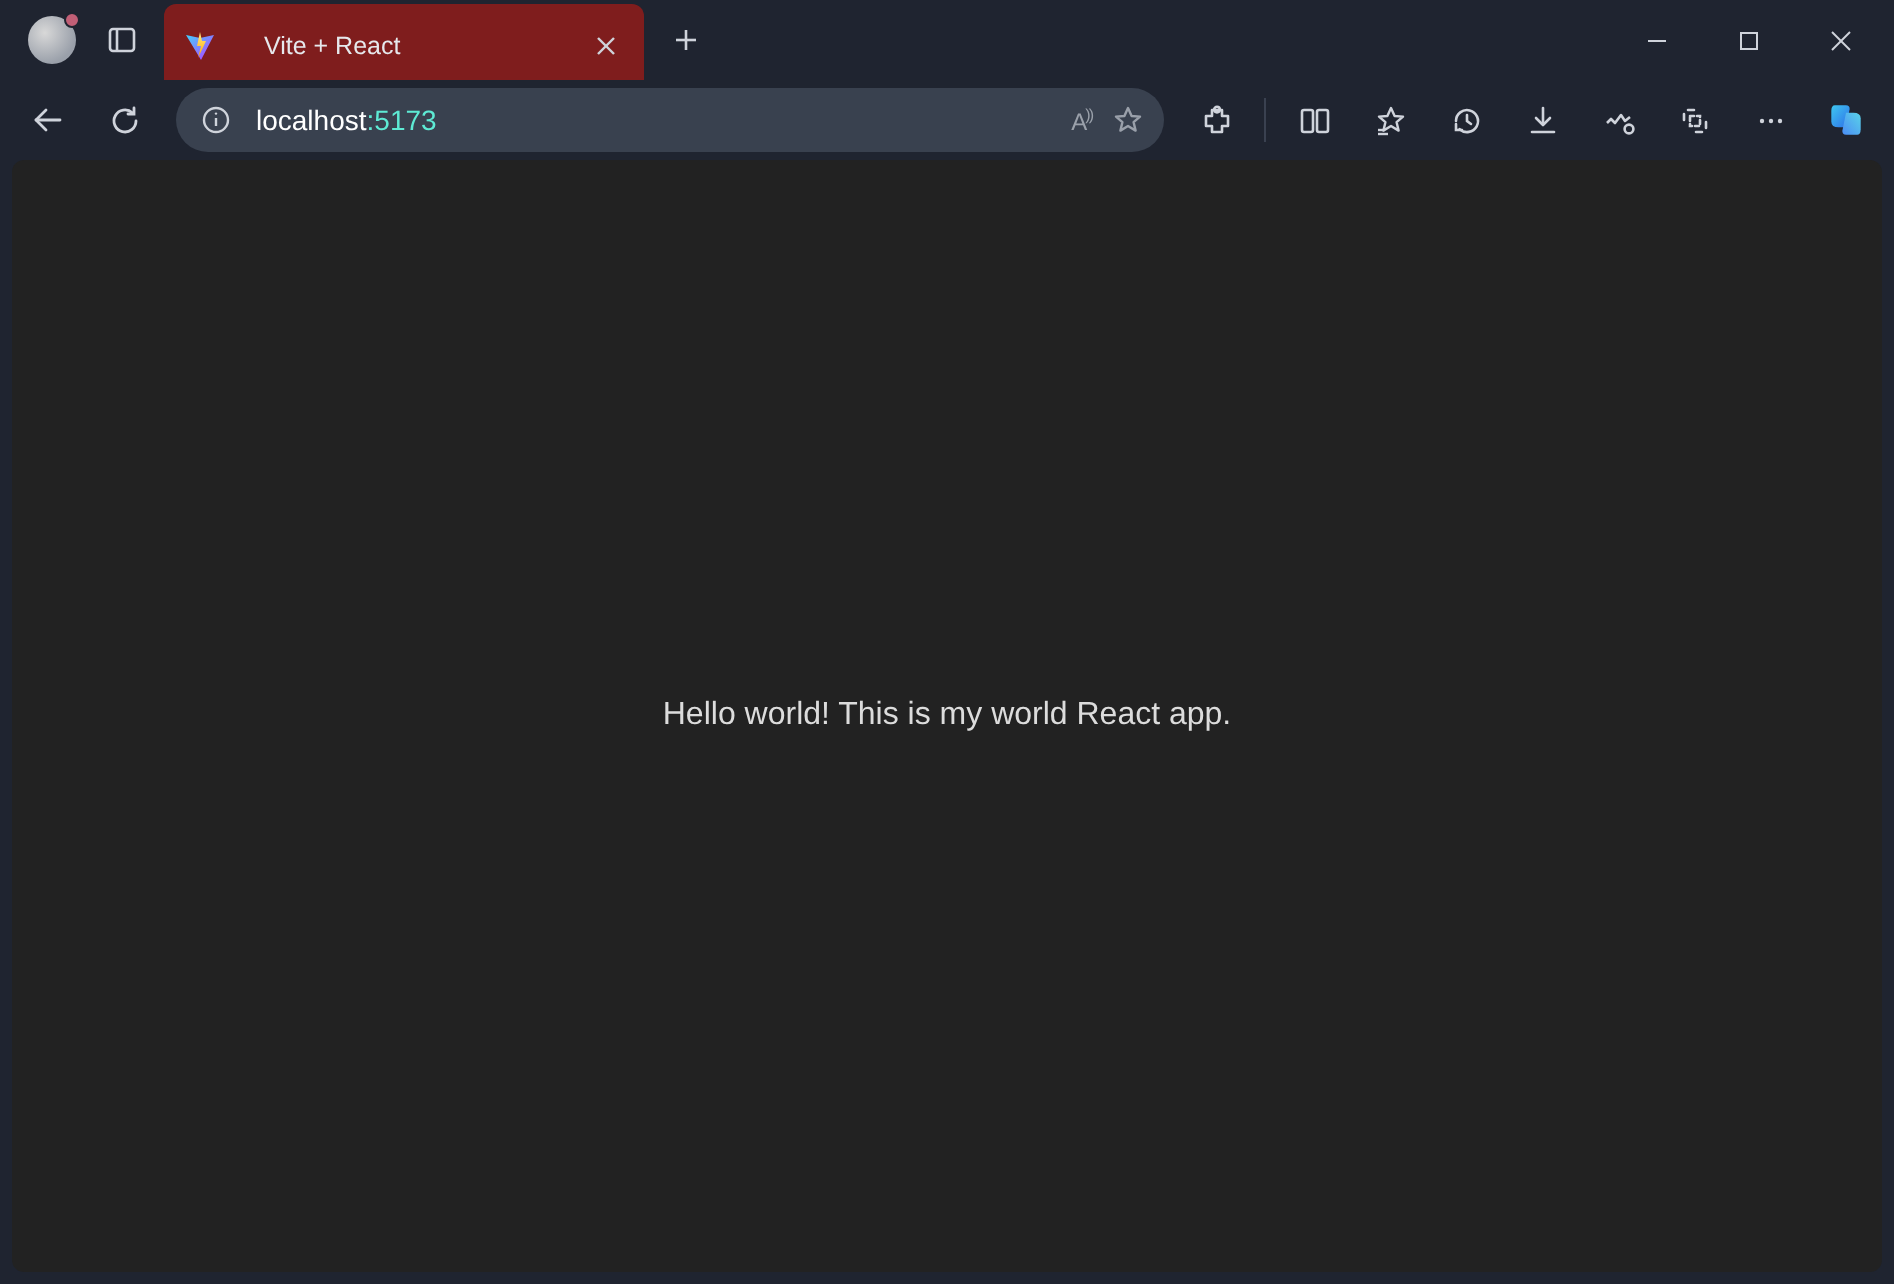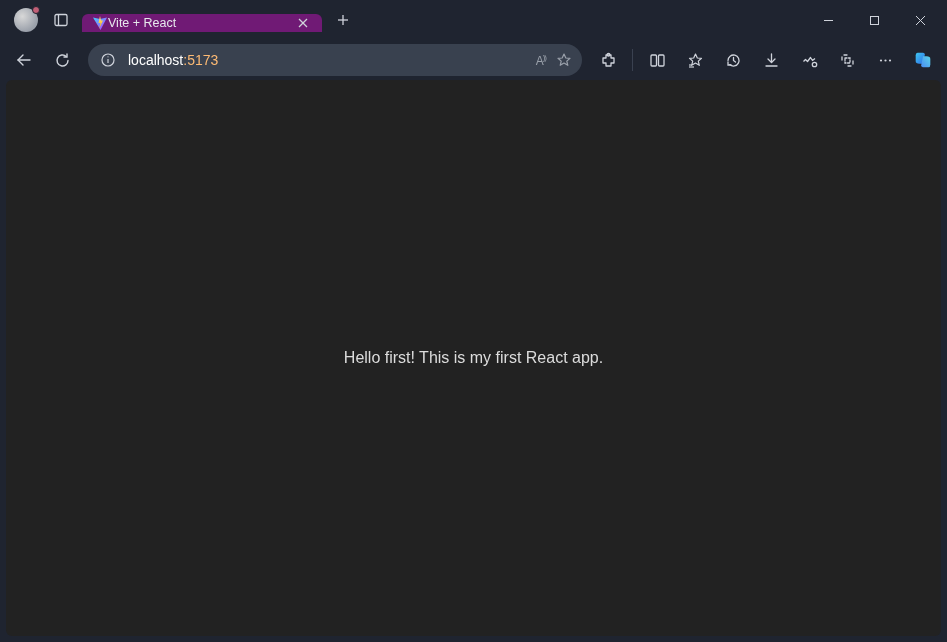--- a/index.html
+++ b/index.html
@@ -38,31 +38,31 @@
     .tabwell-icon {
       width: 34px;
       height: 34px;
       display: flex;
       align-items: center;
       justify-content: center;
       color: #cfd3db;
       border-radius: 4px;
     }
     .tab {
-      height: 18px;
-      background: #701a75;
+      height: 42px;
+      background: #7f1d1d;
       border-radius: 6px 6px 0 0;
       display: flex;
       align-items: center;
       padding: 0 10px;
       margin-left: 4px;
       min-width: 240px;
       color: #e6e8ec;
       font-size: 12.5px;
-      gap: 0;
+      gap: 24px;
       margin-top: 6px;
     }
     .tab-favicon {
       width: 16px;
       height: 16px;
       display: flex;
       align-items: center;
       justify-content: center;
     }
     .tab-title { flex: 1; }
@@ -131,21 +131,21 @@
     .addr-info {
       width: 20px;
       height: 20px;
       display: flex;
       align-items: center;
       justify-content: center;
       color: #cfd3db;
     }
     .addr-text { flex: 1; display: flex; align-items: baseline; }
     .addr-host { color: #fff; }
-    .addr-port { color: #fdba74; }
+    .addr-port { color: #5eead4; }
     .addr-right {
       display: flex;
       gap: 10px;
       align-items: center;
       color: #9aa0aa;
     }
     .vdiv {
       width: 1px;
       height: 22px;
       background: #3a4150;
@@ -344,15 +344,15 @@
         </linearGradient>
       </defs>
       <path fill="url(#cp1)" d="M6 4 Q4 4 4 7 L4 13 Q4 16 8 16 L12 16 L14 6 Q14 4 12 4 Z"></path>
       <path fill="url(#cp2)" d="M18 20 Q20 20 20 17 L20 11 Q20 8 16 8 L12 8 L10 18 Q10 20 12 20 Z"></path>
     </svg>
   </div>
 </div>
 
 <div class="viewport">
   <div class="page">
-    <div class="page-text">Hello first! This is my first React app.</div>
+    <div class="page-text">Hello world! This is my world React app.</div>
   </div>
 </div>
 
 </body></html>

